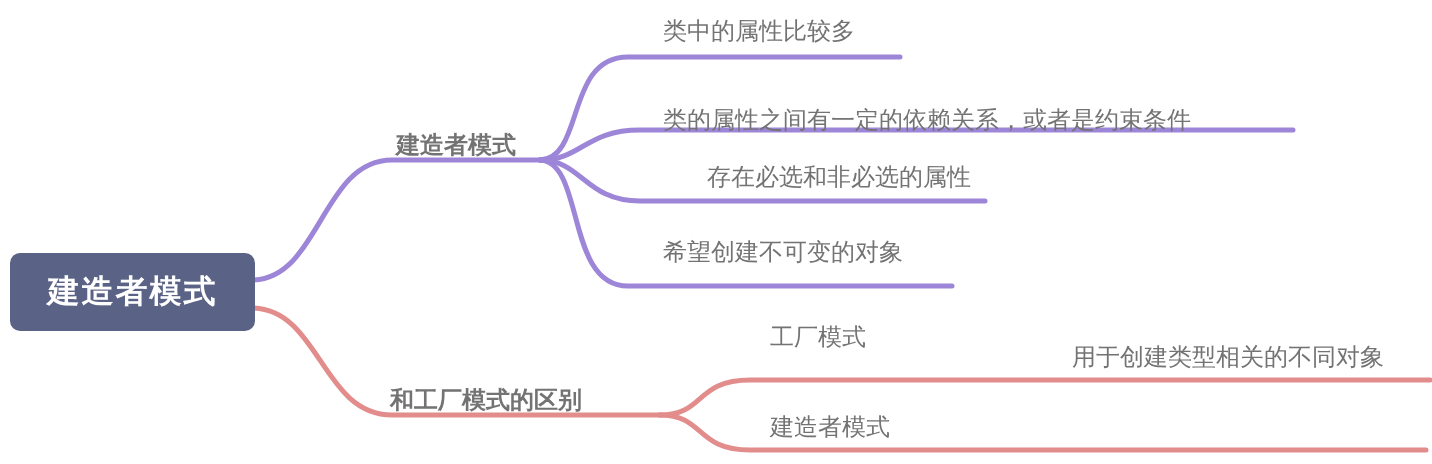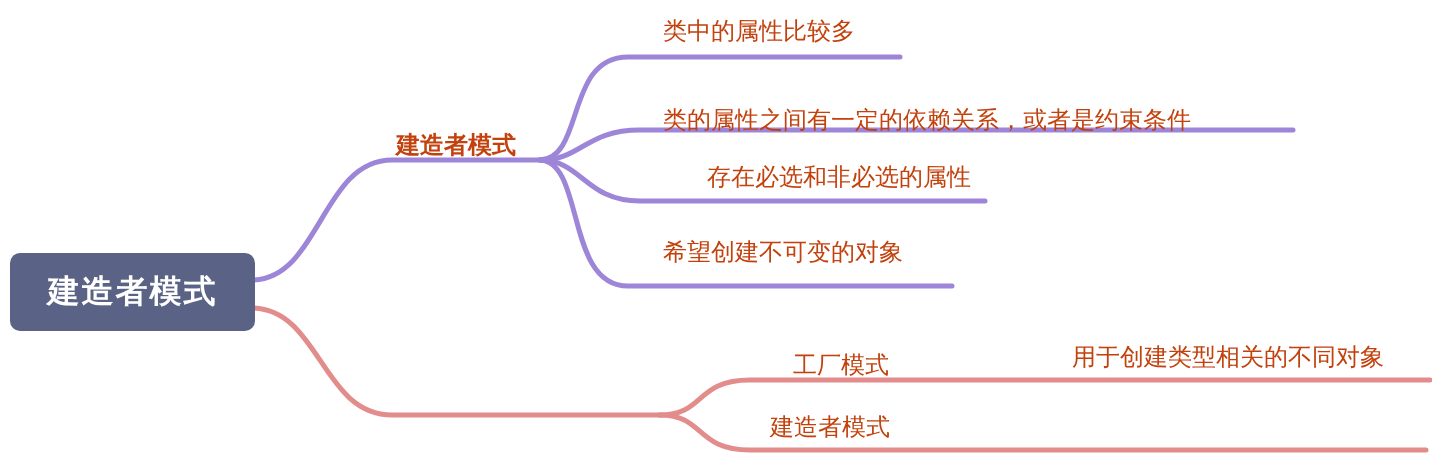--- a/index.html
+++ b/index.html
@@ -19,21 +19,21 @@
     position: absolute;
     left: 0;
     top: 0;
     width: 1432px;
     height: 464px;
     pointer-events: none;
   }
   .node {
     position: absolute;
     white-space: nowrap;
-    color: #c2410c;
+    color: #737373;
     font-size: 24px;
     line-height: 30px;
     cursor: default;
   }
   .node.bold {
     font-weight: 700;
   }
   .root-node {
     position: absolute;
     left: 10px;
@@ -70,29 +70,30 @@
       <path d="M 253 308 C 320 310, 322 415, 392 415 L 660 415"></path>
       <path d="M 660 415 C 705 415, 695 380, 750 380 L 1430 380"></path>
       <path d="M 660 415 C 705 415, 695 450, 750 450 L 1426 450"></path>
     </g>
   </svg>
 
   <div class="root-node">建造者模式</div>
 
   <div class="node bold" style="left:396px; top:130px;">建造者模式</div>
 
+  <div class="node bold" style="left:390px; top:385px;">和工厂模式的区别</div>
 
   <div class="node" style="left:663px; top:16px;">类中的属性比较多</div>
 
   <div class="node" style="left:663px; top:105px;">类的属性之间有一定的依赖关系，或者是约束条件</div>
 
   <div class="node" style="left:663px; top:162px;margin-left:44px;">存在必选和非必选的属性</div>
 
   <div class="node" style="left:663px; top:237px;">希望创建不可变的对象</div>
 
-  <div class="node" style="left:770px; top:350px;margin-left:23px;">工厂模式</div>
+  <div class="node" style="left:770px; top:322px;">工厂模式</div>
 
   <div class="node" style="left:1072px; top:342px;">用于创建类型相关的不同对象</div>
 
   <div class="node" style="left:770px; top:412px;">建造者模式</div>
 
 
 </div>
 
 </body></html>

